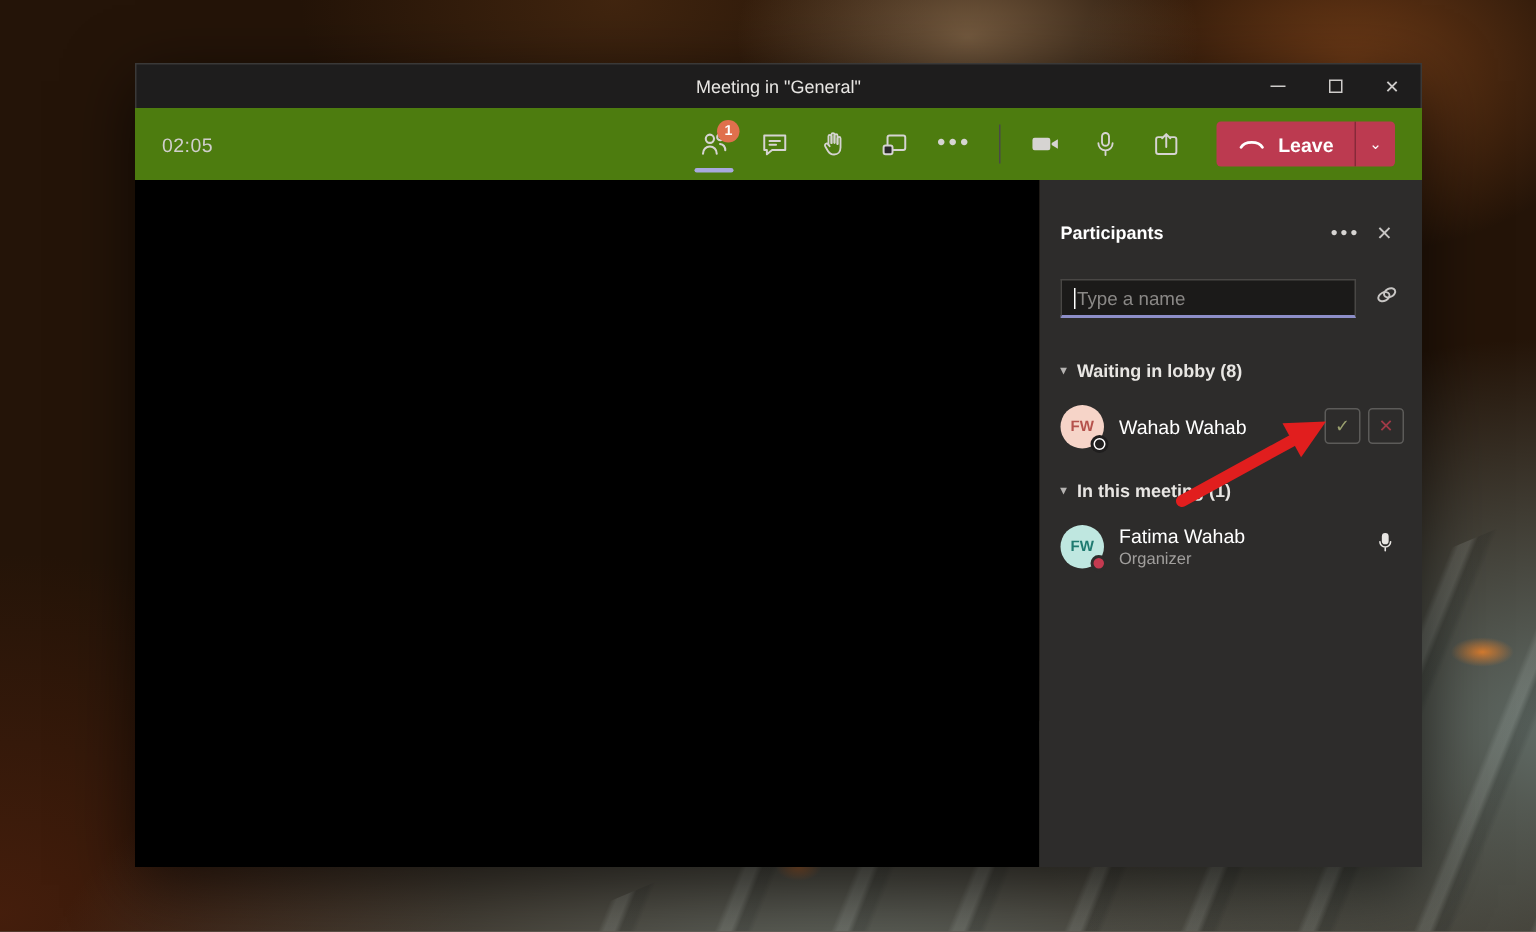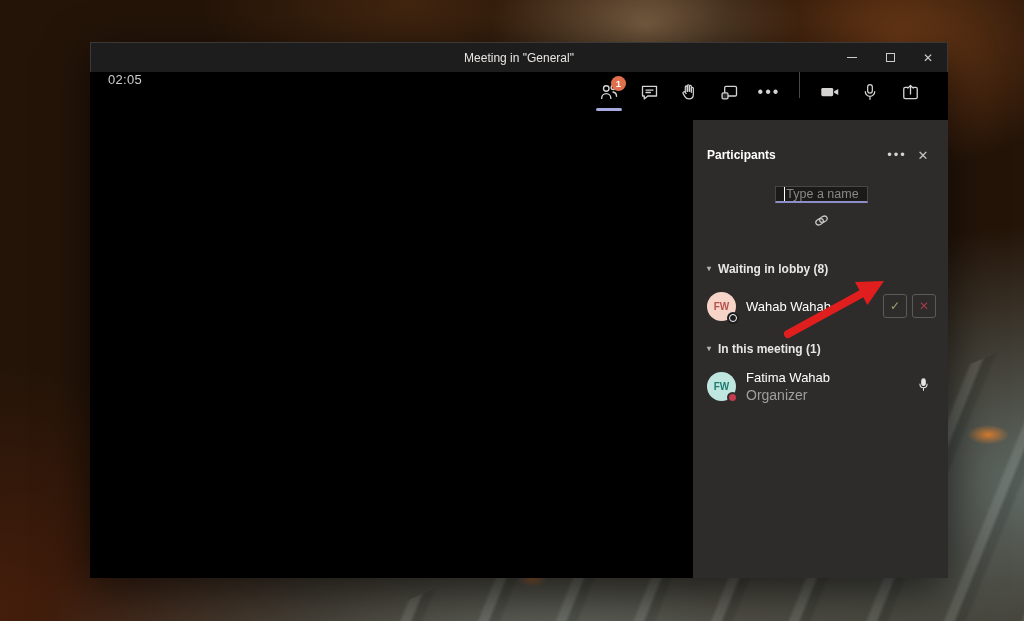--- a/index.html
+++ b/index.html
@@ -32,21 +32,21 @@
     display:flex; align-items:center; justify-content:flex-end;
     color:#e8e6e3; font-size:12px; border:1px solid #3a3938; border-bottom:none;
   }
   .titlebar .title { position:absolute; left:0; right:0; text-align:center; pointer-events:none; }
   .cap { width:38px; height:100%; display:flex; align-items:center; justify-content:center; color:#cfcdcb; }
   .min-glyph { width:10px; border-top:1px solid #cfcdcb; display:block; }
   .max-glyph { width:9px; height:9px; border:1px solid #cfcdcb; display:block; }
   .close-glyph { font-size:12px; line-height:1; }
 
   .toolbar {
-    height:48px; flex:0 0 48px; background:#000000; display:flex; 
+    height:48px; flex:0 0 48px; background:#4d7c0f; display:flex; align-items:center;
     padding:0 18px; color:#d6d4d2;
   }
   .timer { font-size:13px; color:#d0cecc; letter-spacing:.3px; }
   .spacer { flex:1; }
   .tbtn {
     width:40px; height:40px; display:flex; align-items:center; justify-content:center;
     position:relative; cursor:pointer; color:#d6d4d2;
   }
   .tbtn svg { display:block; }
   .tbtn.active::after {
@@ -69,21 +69,21 @@
   .leave-caret { width:26px; display:flex; align-items:center; justify-content:center; font-size:10px; }
 
   .content { flex:1; display:flex; min-height:0; }
   .video { width:603px; background:#000; }
   .panel { flex:1; background:#2d2c2b; padding:24px 12px 0 14px; color:#fff; position:relative; }
   .panel-head { display:flex; align-items:center; margin-bottom:20px; }
   .panel-title { font-size:12px; font-weight:bold; flex:1; }
   .phbtn { width:26px; height:22px; display:flex; align-items:center; justify-content:center; color:#c8c6c4; cursor:pointer; }
   .panel-close { font-size:13px; }
 
-  .search-row { display:flex; align-items:center; gap:8px; margin-bottom:28px;flex-direction:column; }
+  .search-row { display:flex; align-items:center; gap:8px; margin-bottom:28px; }
   .search-box {
     flex:1; height:26px; background:#1b1a19; border:1px solid #494745; border-bottom:2px solid #8d8ec8;
     position:relative; display:flex; align-items:center; padding:0 8px;
   }
   .caret { width:1px; height:14px; background:#fff; margin-right:1px; }
   .placeholder { color:#8a8886; font-size:12.5px; }
   .link-btn { width:24px; display:flex; justify-content:center; color:#c8c6c4; cursor:pointer; }
 
   .section-header { display:flex; align-items:center; gap:7px; font-size:12px; font-weight:bold; color:#e8e6e3; margin-bottom:12px; cursor:pointer; }
   .chev { font-size:8px; color:#b5b3b1; transform:translateY(-1px); }
@@ -95,21 +95,21 @@
   .status-clock {
     position:absolute; right:-3px; bottom:-3px; width:12px; height:12px; border-radius:50%;
     background:#1f1e1e; display:flex; align-items:center; justify-content:center;
   }
   .status-clock::after { content:""; width:6px; height:6px; border:1.3px solid #fff; border-radius:50%; }
   .status-dot {
     position:absolute; right:-2px; bottom:-2px; width:11px; height:11px; border-radius:50%;
     background:#c43a50; border:2px solid #2d2c2b;
   }
   .p-name { font-size:13px; color:#fff; flex:1; }
-  .p-name .sub { font-size:14px; color:#a19f9d; margin-top:2px; }
+  .p-name .sub { font-size:11px; color:#a19f9d; margin-top:2px; }
   .sq-btn {
     width:24px; height:24px; border:1px solid #5c5b59; border-radius:3px; margin-left:5px;
     display:flex; align-items:center; justify-content:center; font-size:12px; cursor:pointer; background:transparent;
   }
   .sq-btn.ok { color:#9aa06f; }
   .sq-btn.no { color:#a13a47; }
   .row-mic { width:26px; display:flex; justify-content:center; color:#e8e6e3; cursor:pointer; }
   .gap-lobby { height:10px; }
 
   .arrow-overlay { position:absolute; inset:0; pointer-events:none; z-index:40; }
@@ -206,20 +206,34 @@
 
     <div class="tbtn">
       <span>
         <svg width="21" height="21" viewBox="0 0 24 24" fill="none" stroke="currentColor" stroke-width="1.5" stroke-linecap="round" stroke-linejoin="round">
           <path d="M8.8 6.2H6A1.7 1.7 0 0 0 4.3 7.9v9.4A1.7 1.7 0 0 0 6 19h12a1.7 1.7 0 0 0 1.7-1.7V7.9A1.7 1.7 0 0 0 18 6.2h-2.8"></path>
           <path d="M12 13.8V4M8.9 7 12 3.9 15.1 7"></path>
         </svg>
       </span>
     </div>
 
+    <div class="leave-btn">
+      <div class="leave-main">
+        <span>
+          <svg width="19" height="10" viewBox="0 0 24 12" fill="none" stroke="#fff" stroke-width="2.4" stroke-linecap="round">
+            <path d="M3 8.8C6 3.2 18 3.2 21 8.8"></path>
+          </svg>
+        </span>
+        <span>Leave</span>
+      </div>
+      <div class="leave-sep"></div>
+      <div class="leave-caret">
+        <span>⌄</span>
+      </div>
+    </div>
   </div>
 
   <div class="content">
     <div class="video"></div>
 
     <div class="panel">
       <div class="panel-head">
         <div class="panel-title">Participants</div>
         <div class="phbtn">
           <span class="dots" style="font-size:13px;">•••</span>

